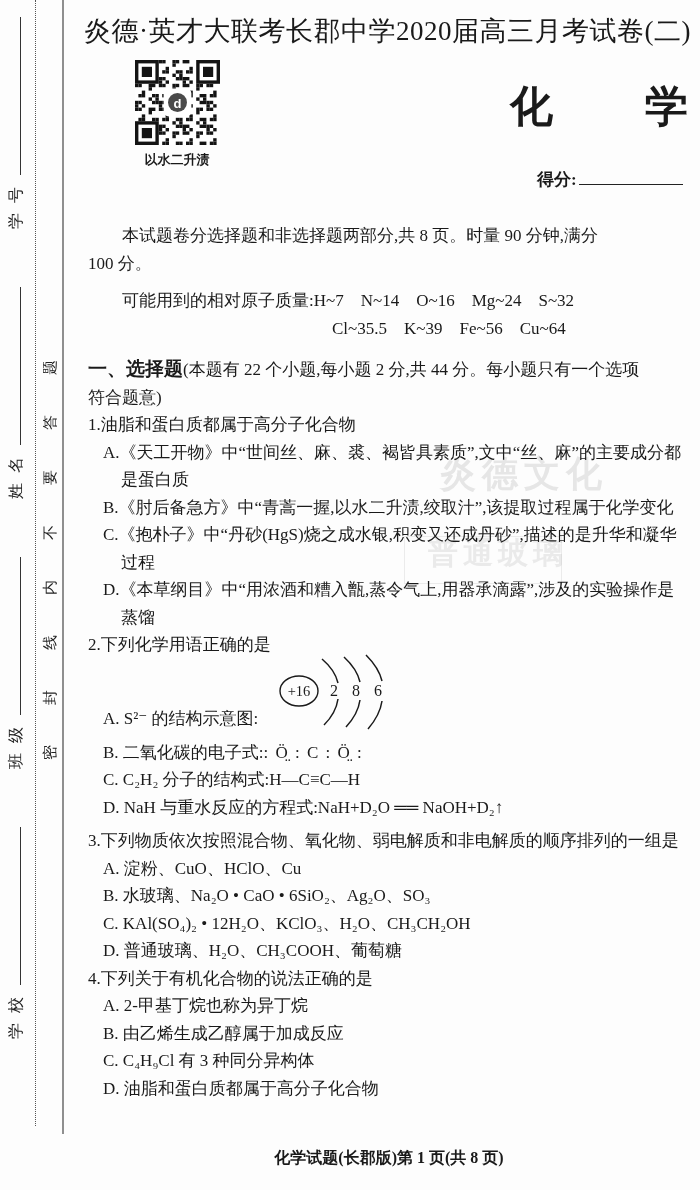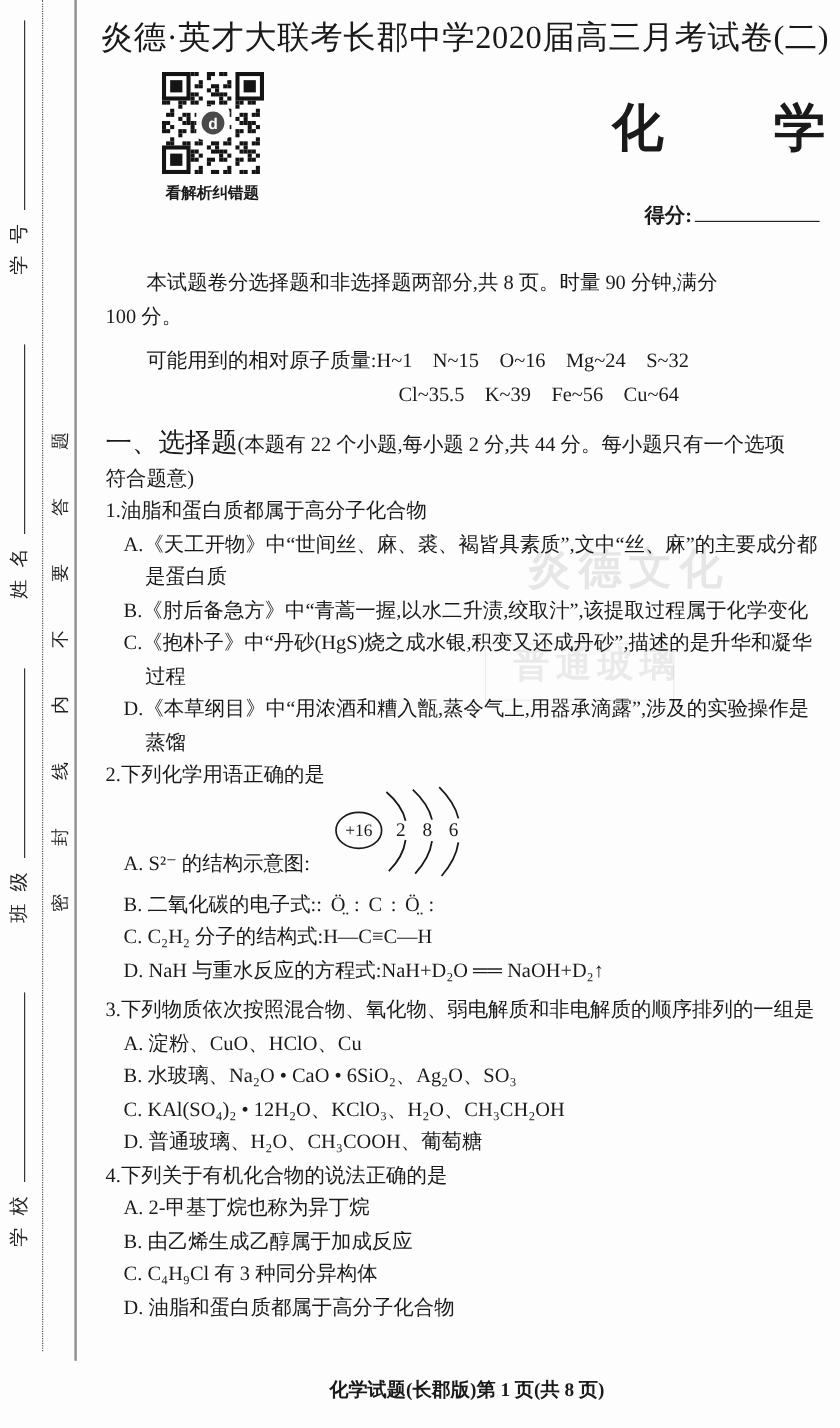--- a/index.html
+++ b/index.html
@@ -55,21 +55,21 @@
     color:rgba(110,110,110,.13);font-weight:bold;pointer-events:none;}
   .wm-box{position:absolute;left:404px;top:536px;width:156px;height:46px;
     border:1px solid rgba(0,0,0,.07);}
   
   .content{position:absolute;left:88px;top:222px;width:602px;
     font-size:17px;line-height:27.5px;}
   .p-indent{text-indent:2em;}
   .masses{margin-top:10px;}
   .masses-l2{padding-left:244px;}
   .section-head{margin-top:13px;}
-  .section-bold{font-weight:normal;font-size:22px;}
+  .section-bold{font-weight:bold;font-size:19px;}
   .stem{padding-left:16px;text-indent:-16px;}
   .opt{margin-left:15px;padding-left:18px;text-indent:-18px;}
   .q2a{position:relative;height:80px;margin-left:15px;padding-left:0;text-indent:0;}
   .q2a-text{position:absolute;left:0;bottom:6px;white-space:nowrap;}
   .shell-diagram{position:absolute;left:172px;top:-6px;}
   .eformula{letter-spacing:1.5px;}
   
   .footer{position:absolute;left:88px;top:1148px;width:602px;text-align:center;
     font-size:16px;font-weight:bold;}
 </style>
@@ -250,42 +250,42 @@
         <rect x="61.199999999999996" y="0" width="23.8" height="23.8" fill="#141414"></rect>
         <rect x="64.6" y="3.4" width="17" height="17" fill="#ffffff"></rect>
         <rect x="68" y="6.8" width="10.2" height="10.2" fill="#141414"></rect>
         <rect x="0" y="61.199999999999996" width="23.8" height="23.8" fill="#141414"></rect>
         <rect x="3.4" y="64.6" width="17" height="17" fill="#ffffff"></rect>
         <rect x="6.8" y="68" width="10.2" height="10.2" fill="#141414"></rect>
         <rect x="28.599999999999998" y="28.599999999999998" width="27.8" height="27.8" fill="#ffffff" rx="5"></rect>
         <circle cx="42.5" cy="42.5" r="9.5" fill="#4a4a4a"></circle>
         <text x="42.5" y="47.5" text-anchor="middle" font-size="13" font-weight="bold" fill="#ffffff" font-family="&quot;Liberation Sans&quot;,&quot;DejaVu Sans&quot;,sans-serif">d</text>
       </svg>
-    <div class="qr-caption">看解析纠错题</div>
+    <div class="qr-caption">以水二升渍</div>
   </div>
 
   <div class="subject-title">化　　学</div>
 
   <div class="score-row">
     <span>得分:</span><span class="score-line"></span>
   </div>
 
   <div class="wm-box"></div>
   <div class="wm1">炎德文化</div>
   <div class="wm2">普通玻璃</div>
 
   <div class="content">
 
     <div>
       <div class="p-indent">本试题卷分选择题和非选择题两部分,共 8 页。时量 90 分钟,满分</div>
       <div>100 分。</div>
     </div>
 
     <div class="masses">
-      <div class="p-indent">可能用到的相对原子质量:H~1　N~15　O~16　Mg~24　S~32</div>
+      <div class="p-indent">可能用到的相对原子质量:H~7　N~14　O~16　Mg~24　S~32</div>
       <div class="masses-l2">Cl~35.5　K~39　Fe~56　Cu~64</div>
     </div>
 
     <div class="section-head">
       <div><span class="section-bold">一、选择题</span><span>(本题有 22 个小题,每小题 2 分,共 44 分。每小题只有一个选项</span></div>
       <div>符合题意)</div>
     </div>
 
     <div class="q">
       <div class="stem"><span>1.</span><span>油脂和蛋白质都属于高分子化合物</span></div>

